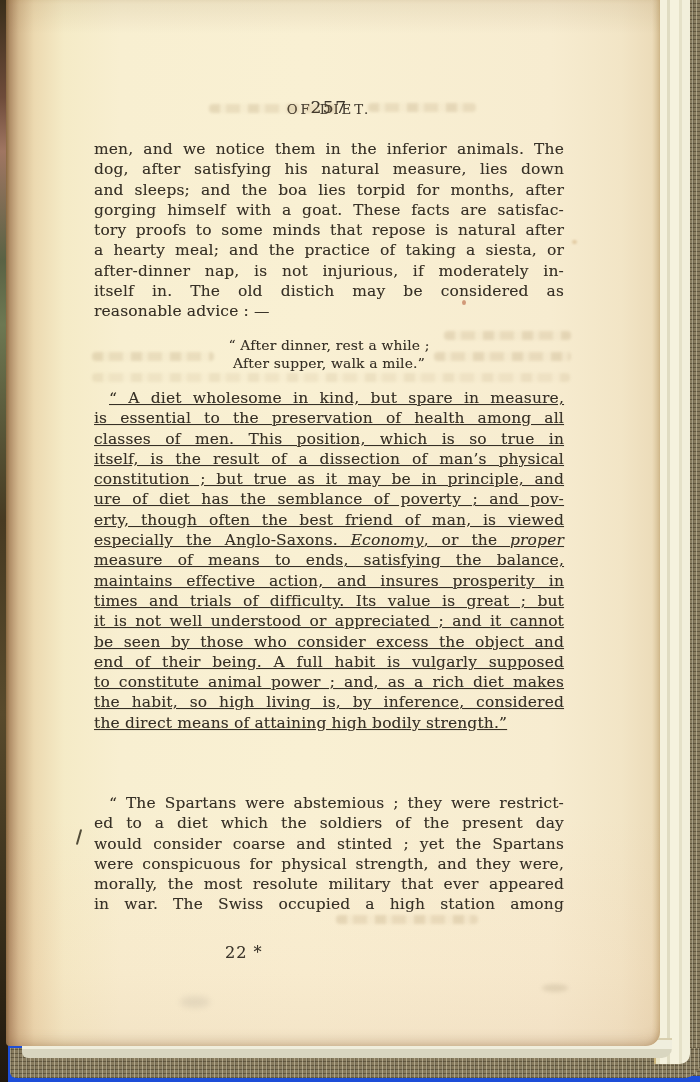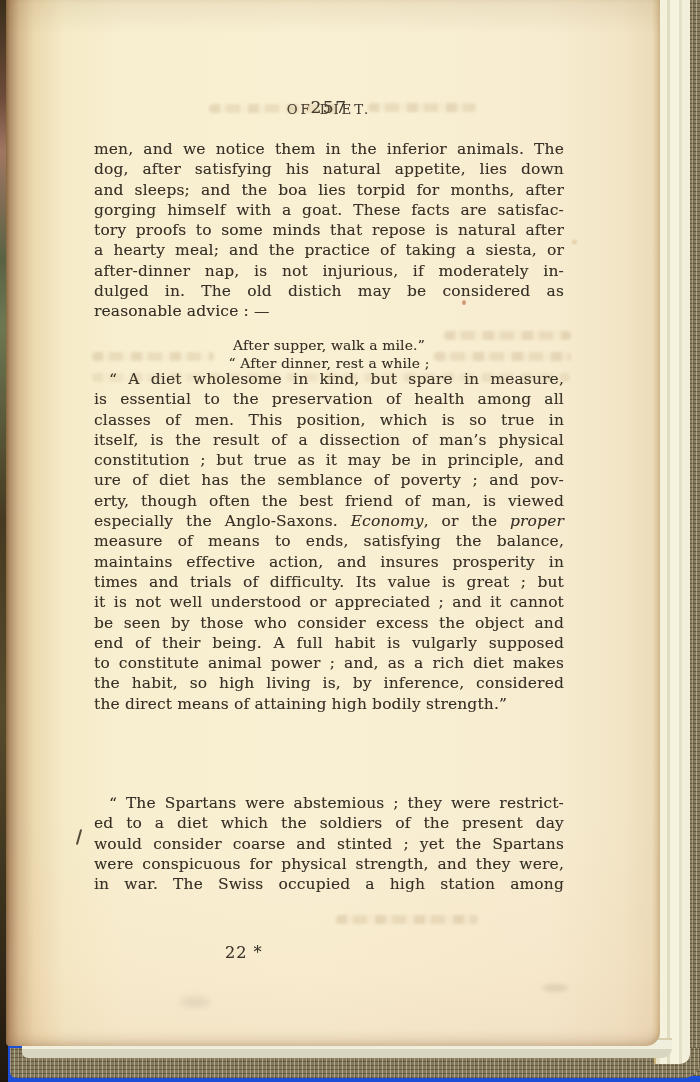--- a/index.html
+++ b/index.html
@@ -105,34 +105,34 @@
   <div id="edge-right"></div>
   <div id="edge-bottom"></div>
 
   <div id="page">
     <div id="text-col">
       <div id="running-title">OF DIET.</div>
       <div id="page-number">257</div>
 
       <div class="block" style="top: 139px;">
           <div class="ln">men, and we notice them in the inferior animals.  The</div>
-          <div class="ln">dog, after satisfying his natural appetite, lies down</div>
+          <div class="ln">dog, after satisfying his natural measure, lies down</div>
           <div class="ln">and sleeps; and the boa lies torpid for months, after</div>
           <div class="ln">gorging himself with a goat.  These facts are satisfac-</div>
           <div class="ln">tory proofs to some minds that repose is natural after</div>
           <div class="ln">a hearty meal; and the practice of taking a siesta, or</div>
           <div class="ln">after-dinner nap, is not injurious, if moderately in-</div>
-          <div class="ln">dulged in.  The old distich may be considered as</div>
+          <div class="ln">itself in.  The old distich may be considered as</div>
           <div class="ln nj">reasonable advice : —</div>
         </div>
         <div class="block center" style="top: 336px; font-size: 13.8px; line-height: 18.3px;">
+          <div class="ln">“ After dinner, rest a while ;</div>
           <div class="ln">After supper, walk a mile.”</div>
-          <div class="ln">“ After dinner, rest a while ;</div>
         </div>
-        <div class="block" style="top: 369px;">
+        <div class="block" style="top: 388px; text-decoration: underline;">
           <div class="ln ind">“ A diet wholesome in kind, but spare in measure,</div>
           <div class="ln">is essential to the preservation of health among all</div>
           <div class="ln">classes of men.  This position, which is so true in</div>
           <div class="ln">itself, is the result of a dissection of man’s physical</div>
           <div class="ln">constitution ; but true as it may be in principle, and</div>
           <div class="ln">ure of diet has the semblance of poverty ; and pov-</div>
           <div class="ln">erty, though often the best friend of man, is viewed</div>
           <div class="ln">especially the Anglo-Saxons.  <i>Economy</i>, or the <i>proper</i></div>
           <div class="ln">measure of means to ends, satisfying the balance,</div>
           <div class="ln">maintains effective action, and insures prosperity in</div>
@@ -142,20 +142,21 @@
           <div class="ln">end of their being.  A full habit is vulgarly supposed</div>
           <div class="ln">to constitute animal power ; and, as a rich diet makes</div>
           <div class="ln">the habit, so high living is, by inference, considered</div>
           <div class="ln nj">the direct means of attaining high bodily strength.”</div>
         </div>
         <div class="block" style="top: 793px;">
           <div class="ln ind">“ The Spartans were abstemious ; they were restrict-</div>
           <div class="ln">ed to a diet which the soldiers of the present day</div>
           <div class="ln">would consider coarse and stinted ; yet the Spartans</div>
           <div class="ln">were conspicuous for physical strength, and they were,</div>
+          <div class="ln">morally, the most resolute military that ever appeared</div>
           <div class="ln">in war.  The Swiss occupied a high station among</div>
         </div>
         <div id="signature-mark">22 *</div>
     </div>
 
     <div id="smudge-header-left" class="smudge"></div>
     <div id="smudge-header-right" class="smudge"></div>
     <div id="smudge-couplet-1" class="smudge"></div>
     <div id="smudge-couplet-2" class="smudge"></div>
     <div id="smudge-couplet-3" class="smudge"></div>

